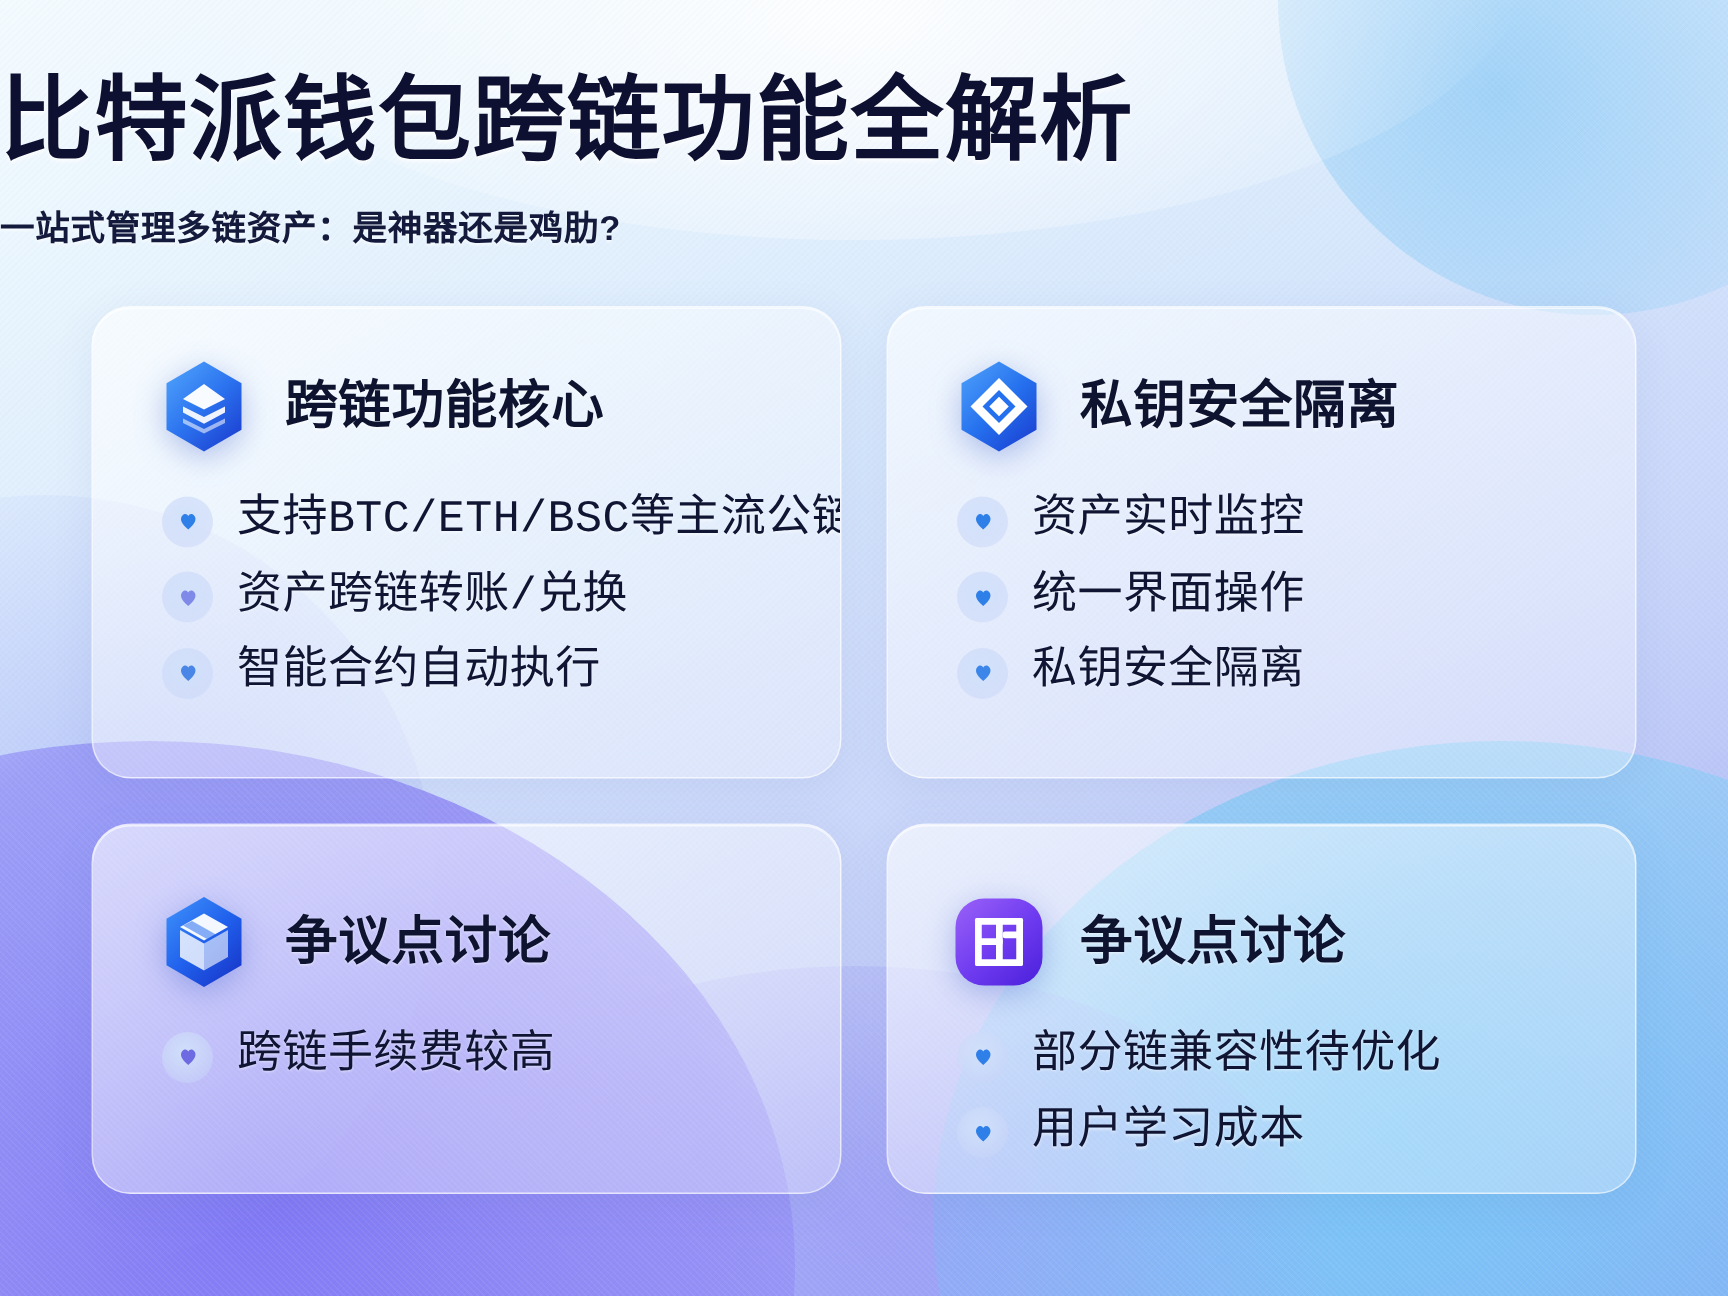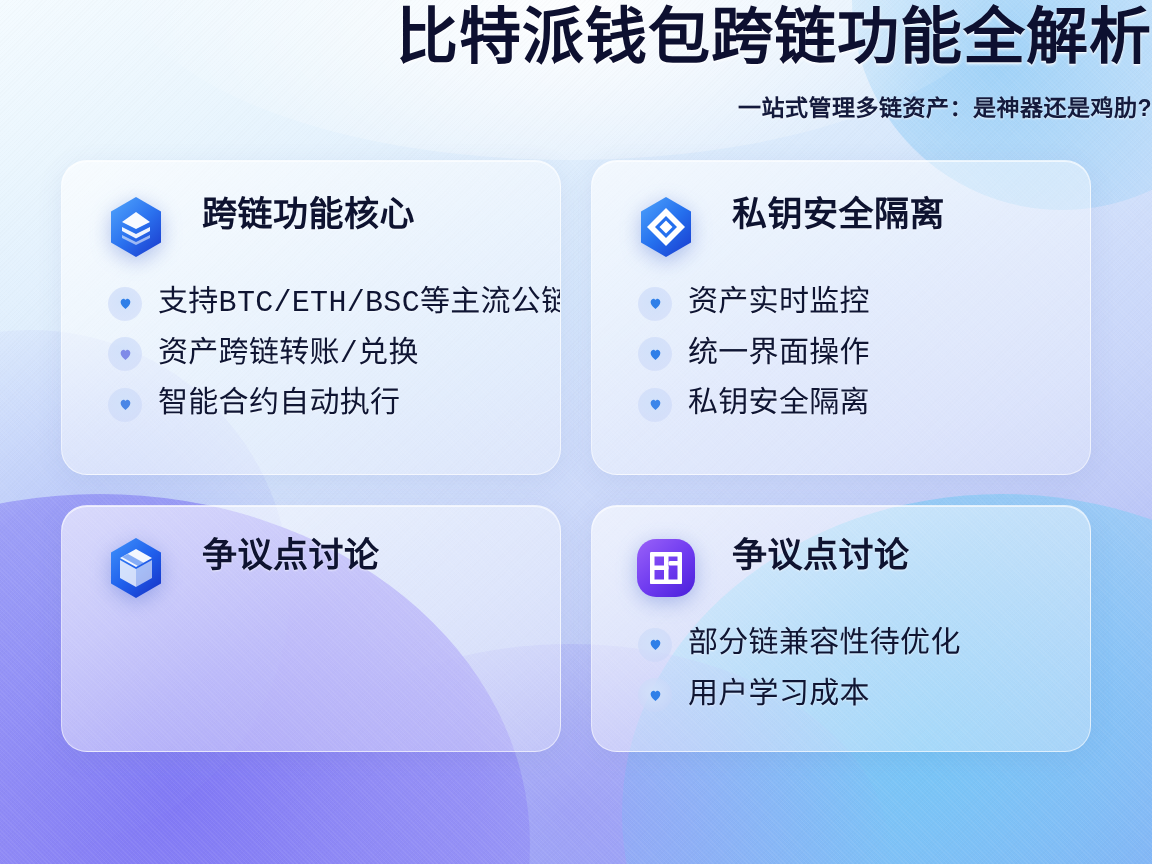--- a/index.html
+++ b/index.html
@@ -69,21 +69,21 @@
     position:absolute; inset:0;
     background-image:
       repeating-linear-gradient(45deg, rgba(255,255,255,.055) 0 1px, rgba(0,0,0,0) 1px 3px),
       repeating-linear-gradient(-45deg, rgba(0,0,0,.012) 0 1px, rgba(0,0,0,0) 1px 3px);
     pointer-events:none;
   }
 
   .content{ position:relative; z-index:3; width:100%; height:100%; }
 
   
-  .header{ text-align:right; }
+  .header{ text-align:left; padding-top:44px; }
 
   .main-title{
     font-size:62px;
     font-weight:bold;
     letter-spacing:1px;
     color:#0d1030;
     line-height:1.18;
     text-shadow:0 2px 3px rgba(255,255,255,.75), 0 1px 0 rgba(255,255,255,.6);
     white-space:nowrap;
   }
@@ -114,21 +114,22 @@
     border-radius:26px;
     padding:34px 30px 20px 42px;
     background:linear-gradient(150deg, rgba(255,255,255,.62) 0%, rgba(255,255,255,.42) 48%, rgba(255,255,255,.30) 100%);
     border:1px solid rgba(255,255,255,.55);
     box-shadow:0 6px 26px rgba(90,105,180,.10), inset 0 1px 0 rgba(255,255,255,.65);
     overflow:hidden;
   }
 
   .card-head{
     display:flex;
-    gap:34px;
+    align-items:center;
+    gap:22px;
     margin-bottom:26px;
   }
 
   
   .icon-badge{ flex:0 0 auto; width:64px; height:64px; position:relative; }
   .icon-badge svg{ display:block; width:64px; height:64px;
     filter:drop-shadow(0 5px 10px rgba(58,92,200,.35)); }
 
   .card-title{
     font-size:35px;
@@ -162,21 +163,21 @@
   .bullet-text{
     font-size:30px;
     color:#0f1533;
     letter-spacing:.3px;
     line-height:1.25;
     white-space:nowrap;
     text-shadow:0 1px 2px rgba(255,255,255,.55);
   }
 
   
-  .card.compact{ padding-top:30px; }
+  .card.compact{ padding-top:46px; }
 </style>
 </head>
 <body>
 
 <div class="poster">
 
   <div class="blob blob-tr"></div>
   <div class="blob blob-br"></div>
   <div class="blob blob-bl"></div>
   <div class="blob blob-ml"></div>
@@ -300,20 +301,30 @@
               </defs>
               <path d="M32 2 L57 16.5 L57 47.5 L32 62 L7 47.5 L7 16.5 Z" fill="url(#hexg3)"></path>
               <path d="M32 13 L48 22 L32 31 L16 22 Z" fill="#ffffff" opacity=".95"></path>
               <path d="M16 24 L32 33 L32 51 L16 42 Z" fill="#ffffff" opacity=".80"></path>
               <path d="M48 24 L48 42 L32 51 L32 33 Z" fill="#ffffff" opacity=".60"></path>
               <path d="M24 18 L40 27 L34 30 L18 21 Z" fill="#2a6fee" opacity=".55"></path>
             </svg>
           </span>
           <span class="card-title">争议点讨论</span>
         </div>
+        <ul class="bullets">
+          <li class="bullet-row">
+            <span class="bullet-dot">
+              <svg viewBox="0 0 12 12" xmlns="http://www.w3.org/2000/svg">
+                <path d="M6 11 C1.5 7.5 0.6 4.5 2.4 2.5 C3.9 0.9 5.3 1.6 6 2.8 C6.7 1.6 8.1 0.9 9.6 2.5 C11.4 4.5 10.5 7.5 6 11 Z" fill="#6e6ae2"></path>
+              </svg>
+            </span>
+            <span class="bullet-text">跨链手续费较高</span>
+          </li>
+        </ul>
       </div>
 
       <div class="card compact">
         <div class="card-head">
           <span class="icon-badge">
             <svg viewBox="0 0 64 64" xmlns="http://www.w3.org/2000/svg">
               <defs>
                 <linearGradient id="sqg1" x1="0" y1="0" x2="0.9" y2="1">
                   <stop offset="0%" stop-color="#9a62f8"></stop>
                   <stop offset="55%" stop-color="#6f3bf0"></stop>

